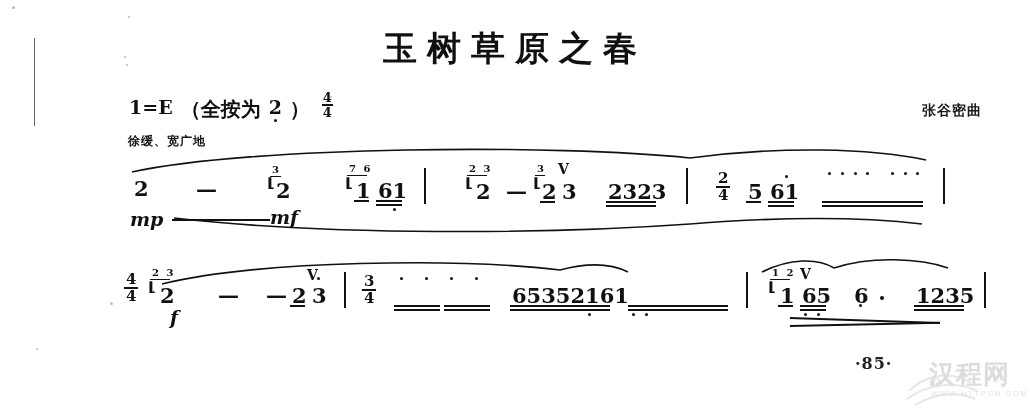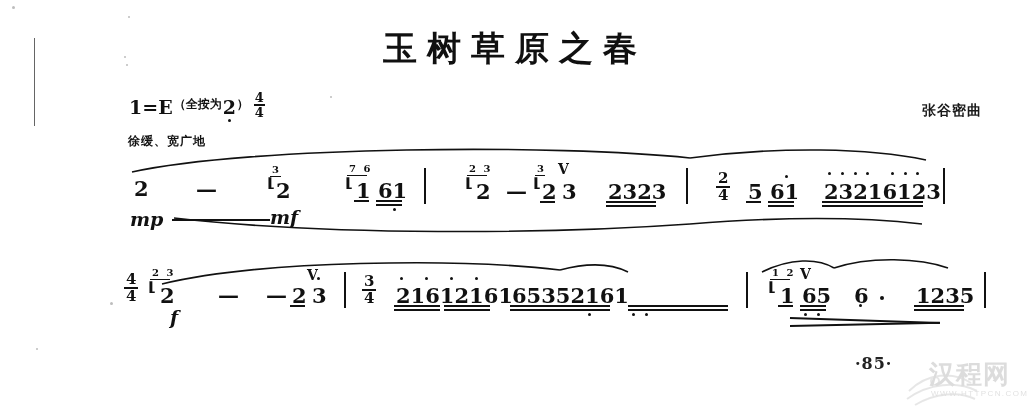--- a/index.html
+++ b/index.html
@@ -27,23 +27,23 @@
     font-size:34px;font-weight:700;letter-spacing:10px;
     color:#101010;
   }
 
   
   .keysig{
     position:absolute;left:129px;top:96px;
     font-size:19px;font-weight:700;
     font-family:"DejaVu Serif",serif;
     white-space:nowrap;
-    display:flex;align-items:flex-start;gap:1px;
-  }
-  .keysig .cjk{font-size:12px;font-weight:700;letter-spacing:0;}
+    display:flex;align-items:flex-start;gap:8px;
+  }
+  .keysig .cjk{font-size:20px;font-weight:700;letter-spacing:0;}
   .keysig .undot{position:relative;display:inline-block;}
   .keysig .undot::after{
     content:"";position:absolute;left:50%;bottom:-4px;margin-left:-1.5px;
     width:3px;height:3px;border-radius:50%;background:#111;
   }
   .frac{
     display:inline-block;text-align:center;font-size:13px;font-weight:700;
     line-height:1.02;margin-left:4px;position:relative;top:-5px;
     font-family:"DejaVu Serif",serif;
   }
@@ -233,21 +233,20 @@
       <span class="n">2</span>
       <span class="d">4</span>
     </div>
     <div class="note" style="left:748px;top:181px;">5</div>
     <div class="beam" style="left:746px;top:201px;width:15px;"></div>
     <div class="note" style="left:770px;top:181px;">61</div>
     <div class="odot" style="left:785px;top:175px;"></div>
     <div class="beam" style="left:768px;top:201px;width:26px;"></div>
     <div class="beam2" style="left:768px;top:205px;width:26px;"></div>
 
-    <div class="note" style="left:824px;top:181px;letter-spacing:0px;">23216123</div>
     <div class="odot" style="left:828px;top:172px;"></div>
     <div class="odot" style="left:841px;top:172px;"></div>
     <div class="odot" style="left:854px;top:172px;"></div>
     <div class="odot" style="left:866px;top:172px;"></div>
     <div class="odot" style="left:891px;top:172px;"></div>
     <div class="odot" style="left:904px;top:172px;"></div>
     <div class="odot" style="left:916px;top:172px;"></div>
     <div class="beam" style="left:822px;top:201px;width:101px;"></div>
     <div class="beam2" style="left:822px;top:205px;width:101px;"></div>
 
@@ -289,21 +288,20 @@
     <div class="beam" style="left:290px;top:305px;width:15px;"></div>
     <div class="note" style="left:312px;top:285px;">3</div>
     <div class="odot" style="left:317px;top:277px;"></div>
 
     <div class="bar" style="left:344px;top:272px;height:36px;"></div>
 
     <div class="tsig" style="left:362px;top:274px;">
       <span class="n">3</span>
       <span class="d">4</span>
     </div>
-    <div class="note" style="left:396px;top:285px;letter-spacing:0px;">21612161</div>
     <div class="odot" style="left:400px;top:277px;"></div>
     <div class="odot" style="left:425px;top:277px;"></div>
     <div class="odot" style="left:450px;top:277px;"></div>
     <div class="odot" style="left:475px;top:277px;"></div>
     <div class="beam" style="left:394px;top:305px;width:46px;"></div>
     <div class="beam2" style="left:394px;top:309px;width:46px;"></div>
     <div class="beam" style="left:444px;top:305px;width:46px;"></div>
     <div class="beam2" style="left:444px;top:309px;width:46px;"></div>
 
     <div class="note" style="left:512px;top:285px;letter-spacing:0px;">65352161</div>

